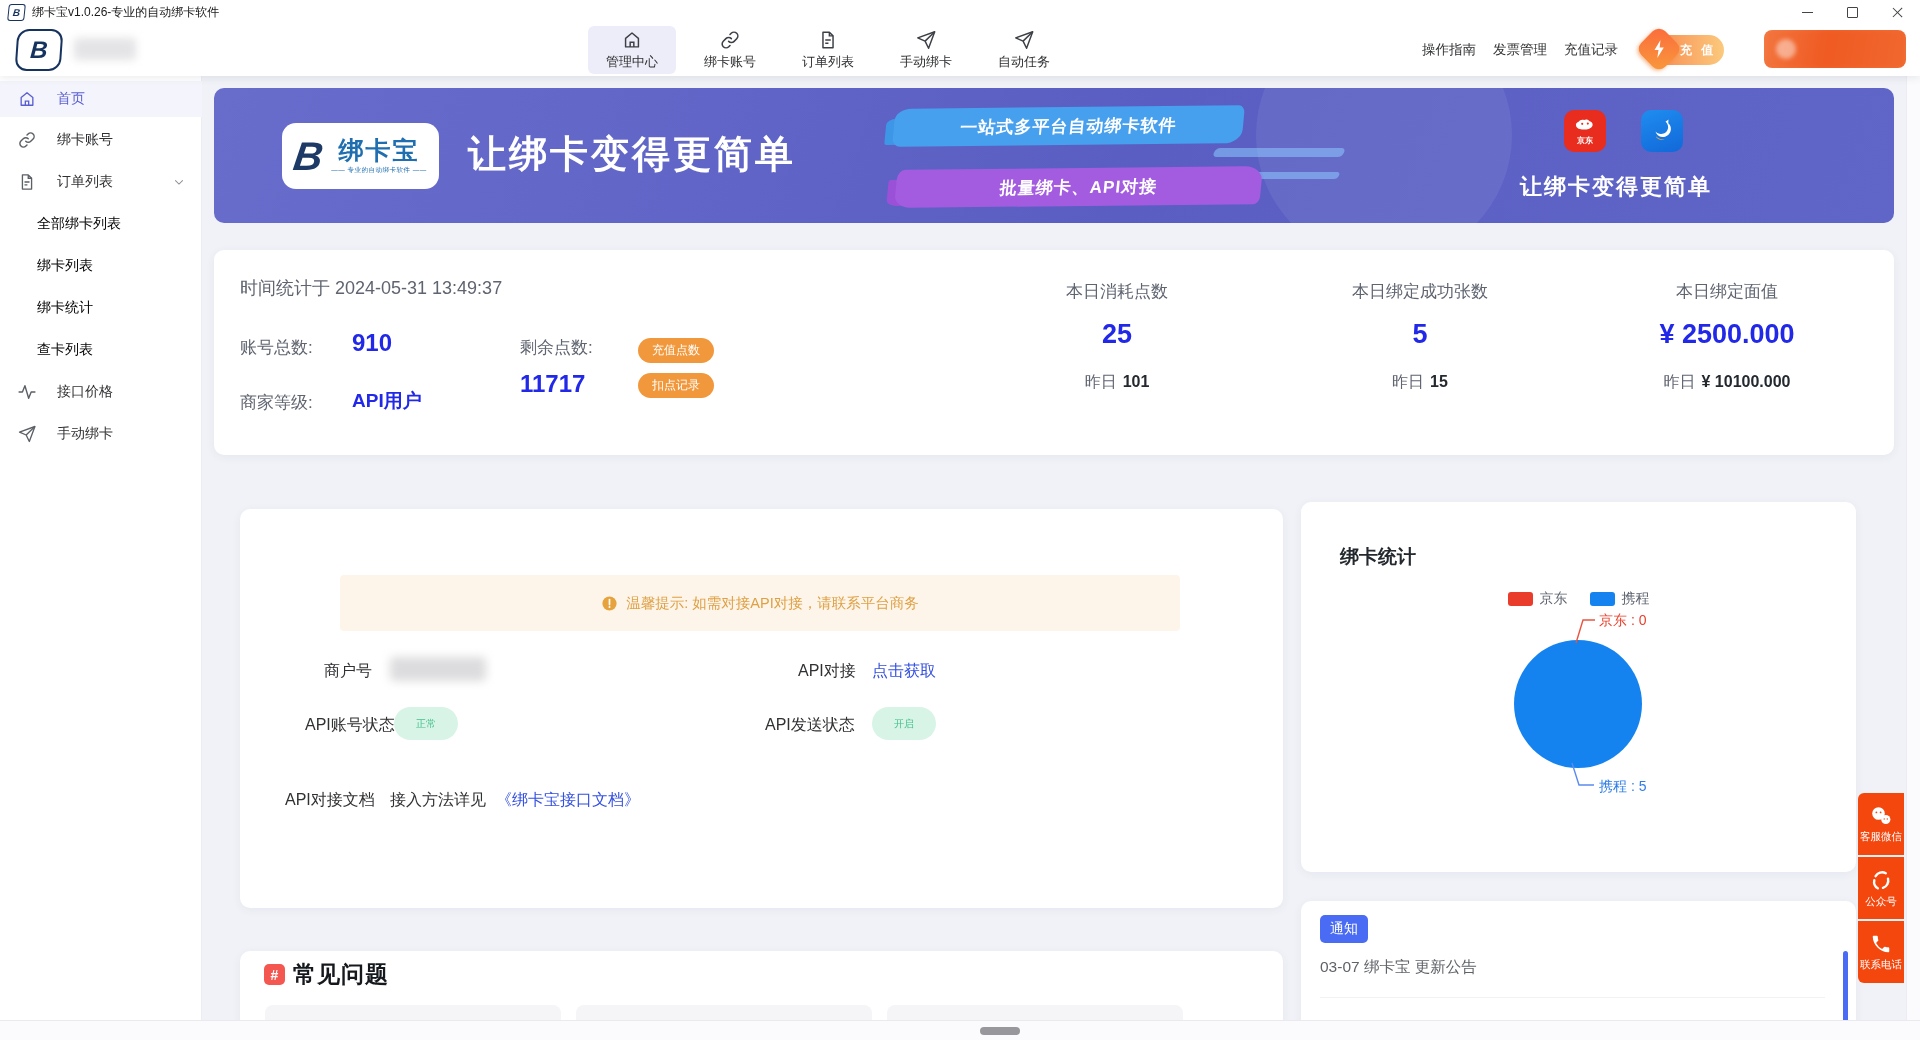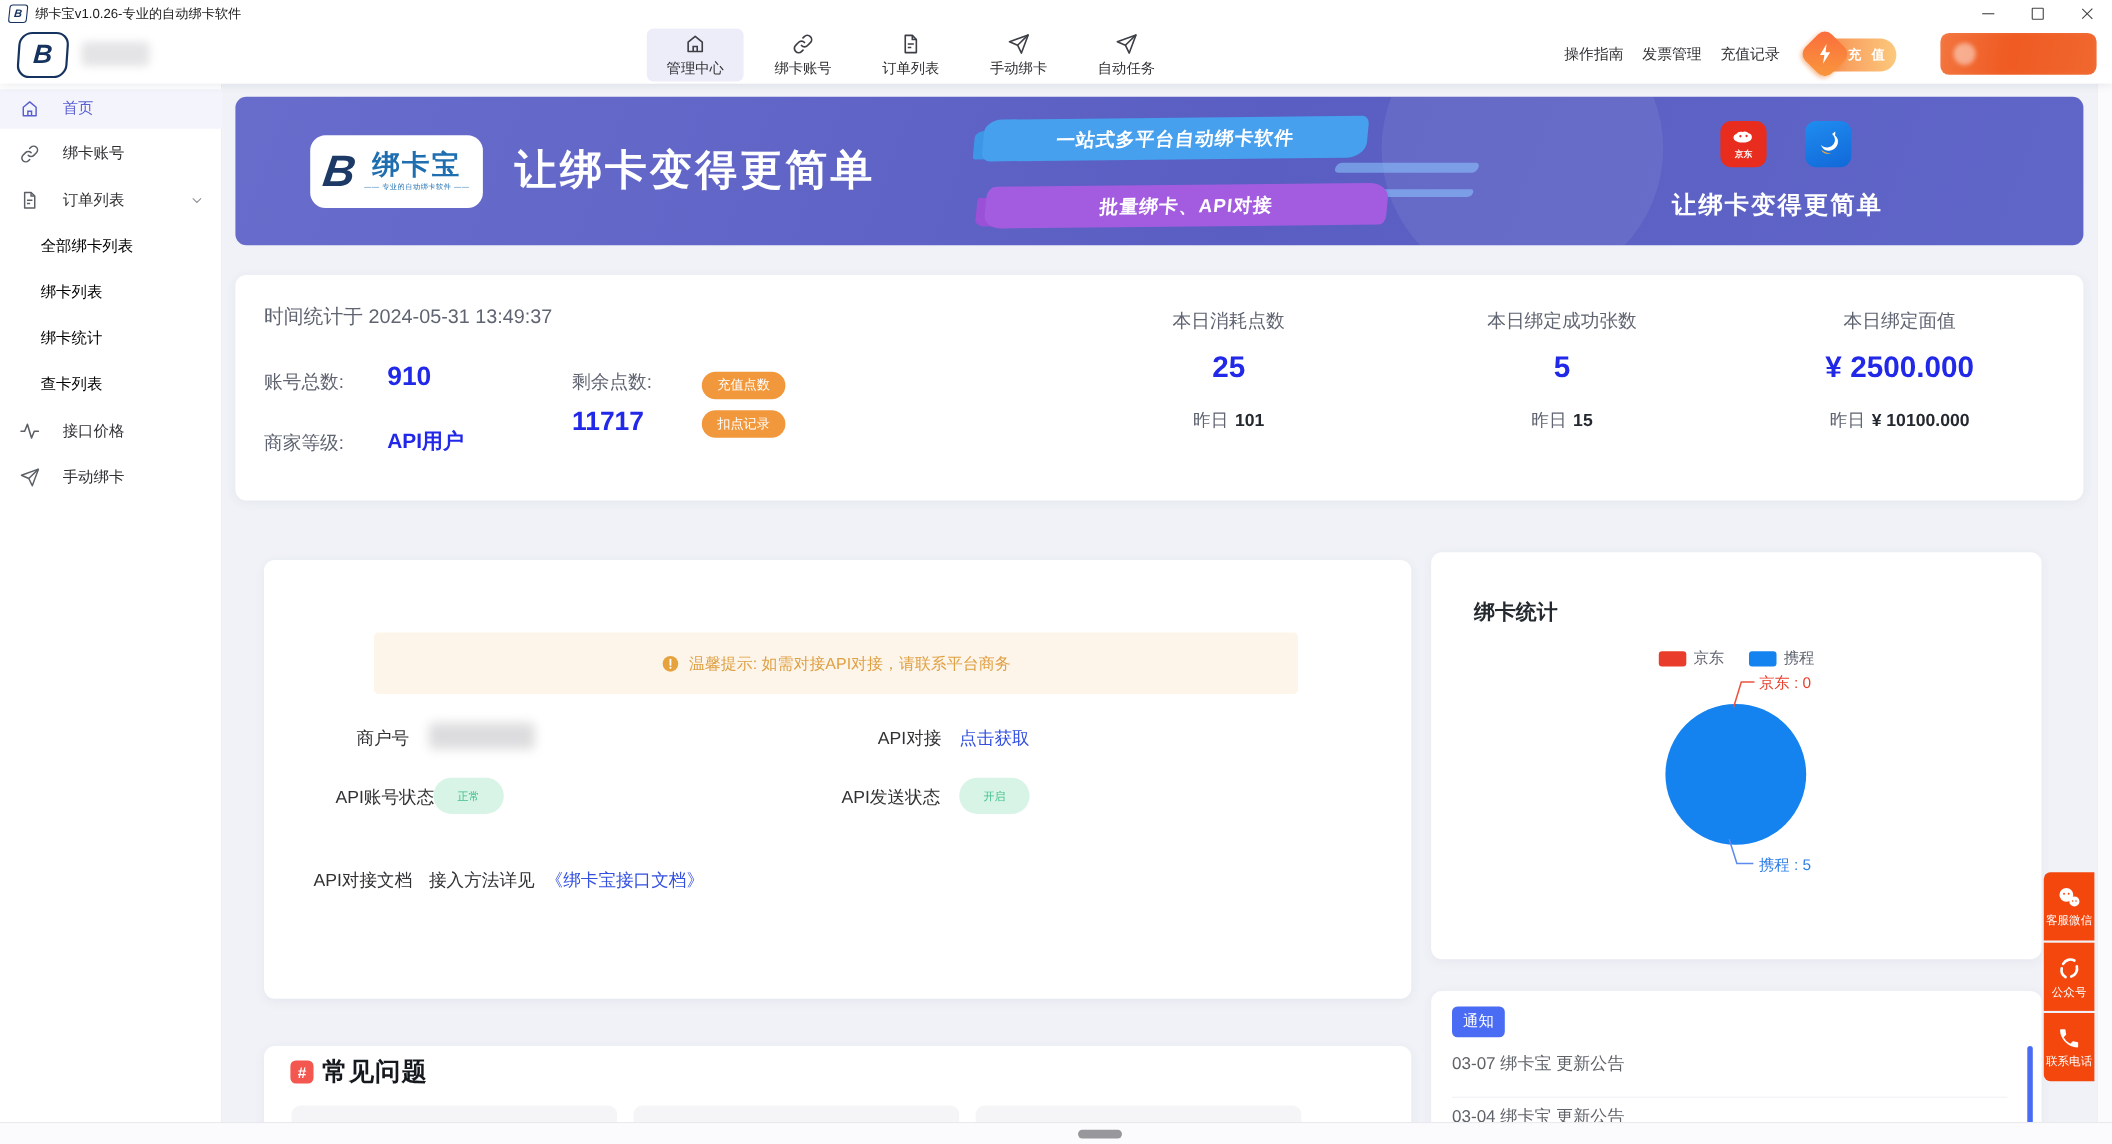--- a/index.html
+++ b/index.html
@@ -388,21 +388,20 @@
       <polyline points="271,261 278,283 293,283" fill="none" stroke="#5b8bf0" stroke-width="1.4"></polyline>
     </svg>
     <div class="callout nowrap" style="left:298px;top:110px;color:#e8402c;">京东 : 0</div>
     <div class="callout nowrap" style="left:298px;top:276px;color:#2f7de8;">携程 : 5</div>
   </div>
 
   <div class="card notice">
     <div class="n-badge nowrap">通知</div>
     <div class="n-item nowrap" style="top:56px;">03-07 绑卡宝 更新公告</div>
     <div class="n-div" style="top:96px;"></div>
-    <div class="n-item nowrap" style="top:104px;">03-04 绑卡宝 更新公告</div>
     <div class="n-scroll"></div>
   </div>
 
   <div class="card faq">
     <div class="faq-ico">#</div>
     <div class="faq-title nowrap">常见问题</div>
     <div class="ph" style="left:25px;"></div>
     <div class="ph" style="left:336px;"></div>
     <div class="ph" style="left:647px;"></div>
   </div>

